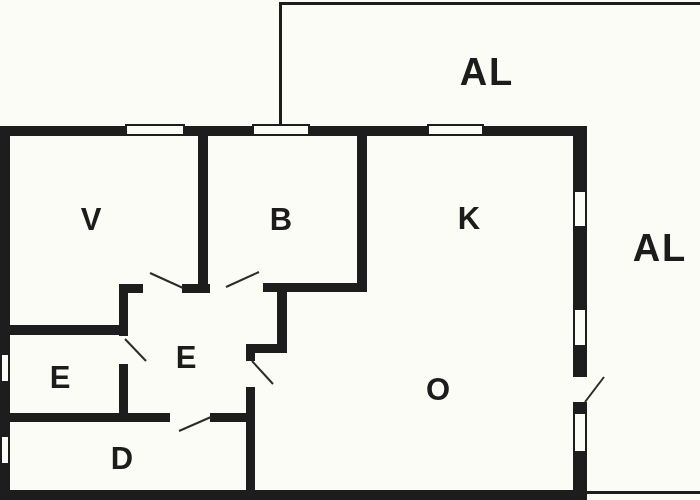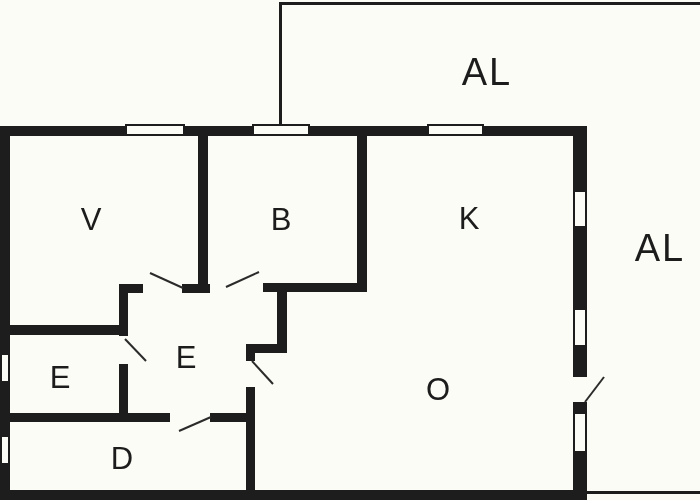--- a/index.html
+++ b/index.html
@@ -10,21 +10,21 @@
   }
   .wall{position:absolute;background:var(--wall,#1d1d1d);}
   .thinline{position:absolute;background:var(--wall,#1d1d1d);}
   .window{
     position:absolute;background:var(--bg,#fcfcf6);
     border:2px solid var(--wall,#1d1d1d);box-sizing:border-box;
   }
   .doorgap{position:absolute;background:var(--bg,#fcfcf6);}
   .room-label{
     position:absolute;transform:translate(-50%,-50%);
-    color:var(--label,#1c1c1c);font-size:31px;font-weight:400;
+    color:var(--label,#1c1c1c);font-size:31px;font-weight:700;
     letter-spacing:2px;white-space:nowrap;line-height:1;
   }
   .room-label.big{font-size:38px;}
   svg.swings{position:absolute;left:0;top:0;pointer-events:none;}
   svg.swings line{stroke:#2b2b2b;stroke-width:2;}
 </style>
 </head>
 <body>
 
 <div id="stage" style="--wall: #1d1d1d; --bg: #fcfcf6; --label: #1c1c1c;">

